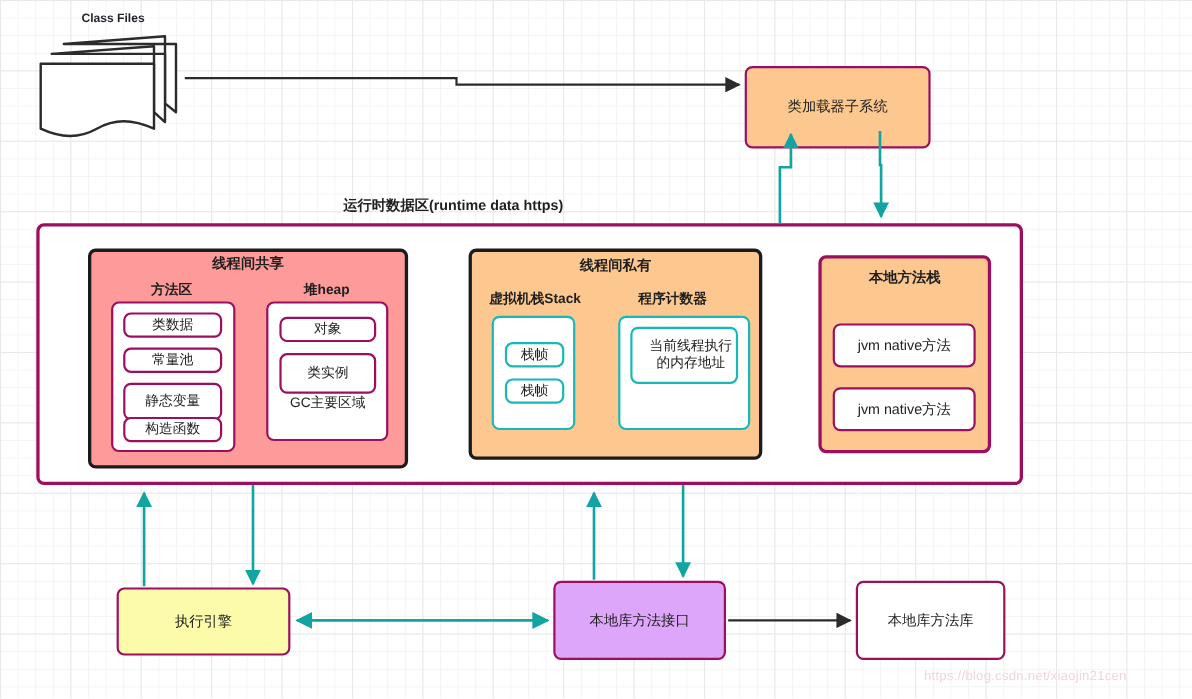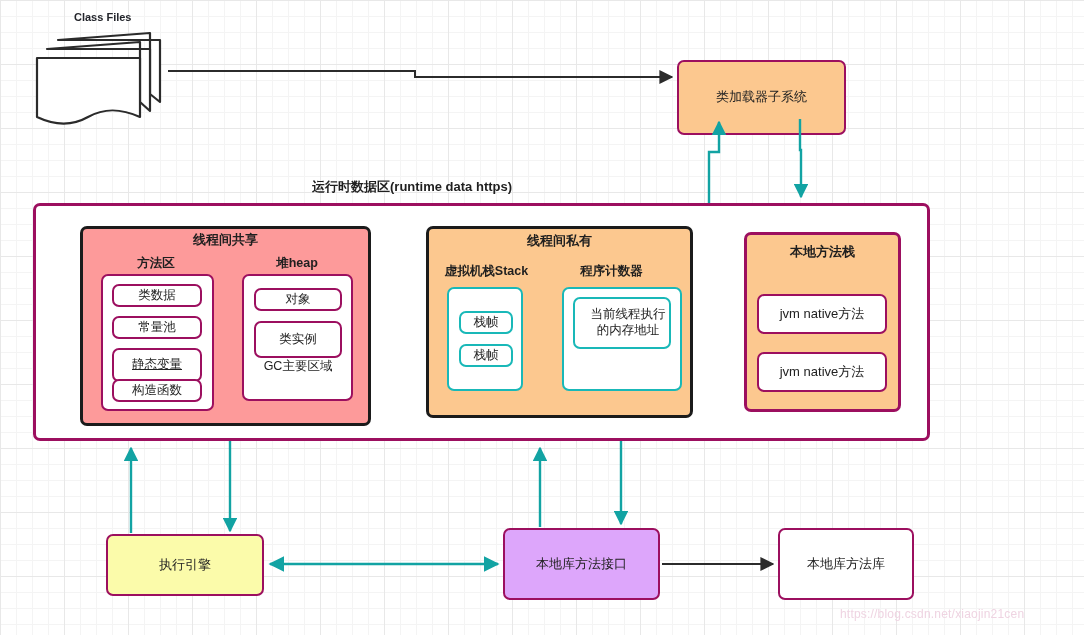--- a/index.html
+++ b/index.html
@@ -161,21 +161,21 @@
   <div class="abs section-title ctr" style="left:80px; top:231px; width:291px; height:18px;">线程间共享</div>
 
   <div class="abs inner-heading ctr" style="left:103px; top:255px; width:106px; height:18px;">方法区</div>
   <div class="abs box-white-crimson" style="left:101px; top:274px; width:113px; height:137px;"></div>
   <div class="abs chip-crimson ctr" style="left:112px; top:284px; width:90px; height:23px;">
     <span>类数据</span>
   </div>
   <div class="abs chip-crimson ctr" style="left:112px; top:316px; width:90px; height:23px;">
     <span>常量池</span>
   </div>
-  <div class="abs chip-crimson ctr" style="left:112px; top:348px; width:90px; height:34px;text-decoration:underline;">
+  <div class="abs chip-crimson ctr" style="left:112px; top:348px; width:90px; height:34px;">
     <span>静态变量</span>
   </div>
   <div class="abs chip-crimson ctr" style="left:112px; top:379px; width:90px; height:23px;">
     <span>构造函数</span>
   </div>
 
   <div class="abs inner-heading ctr" style="left:244px; top:255px; width:106px; height:18px;">堆heap</div>
   <div class="abs box-white-crimson" style="left:242px; top:274px; width:111px; height:127px;"></div>
   <div class="abs chip-crimson ctr" style="left:254px; top:288px; width:88px; height:23px;">
     <span>对象</span>

